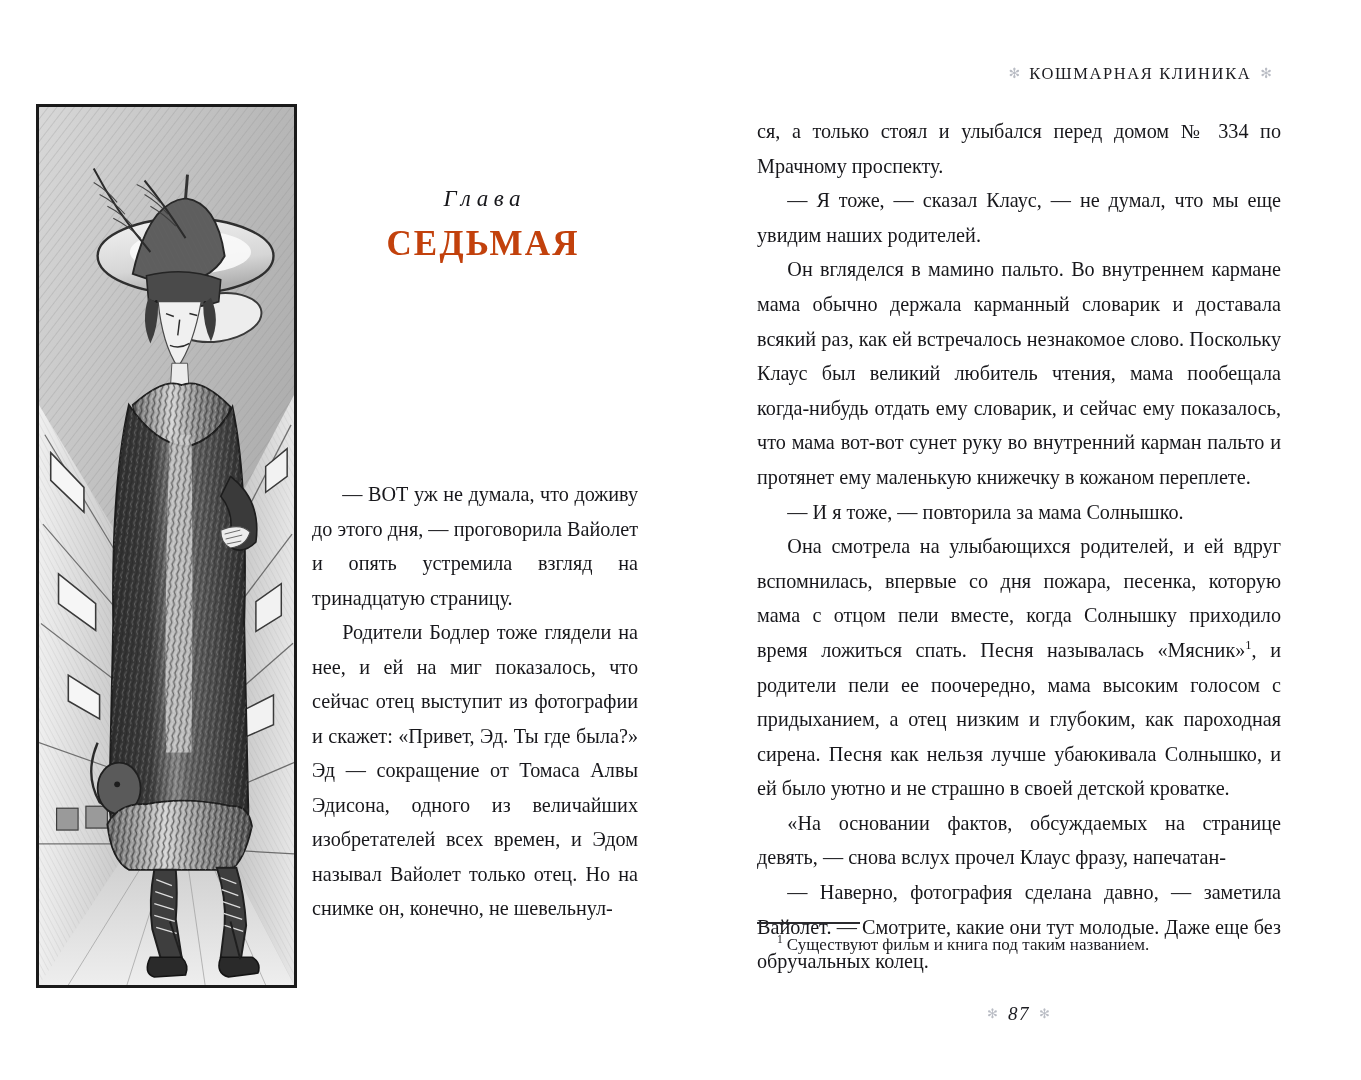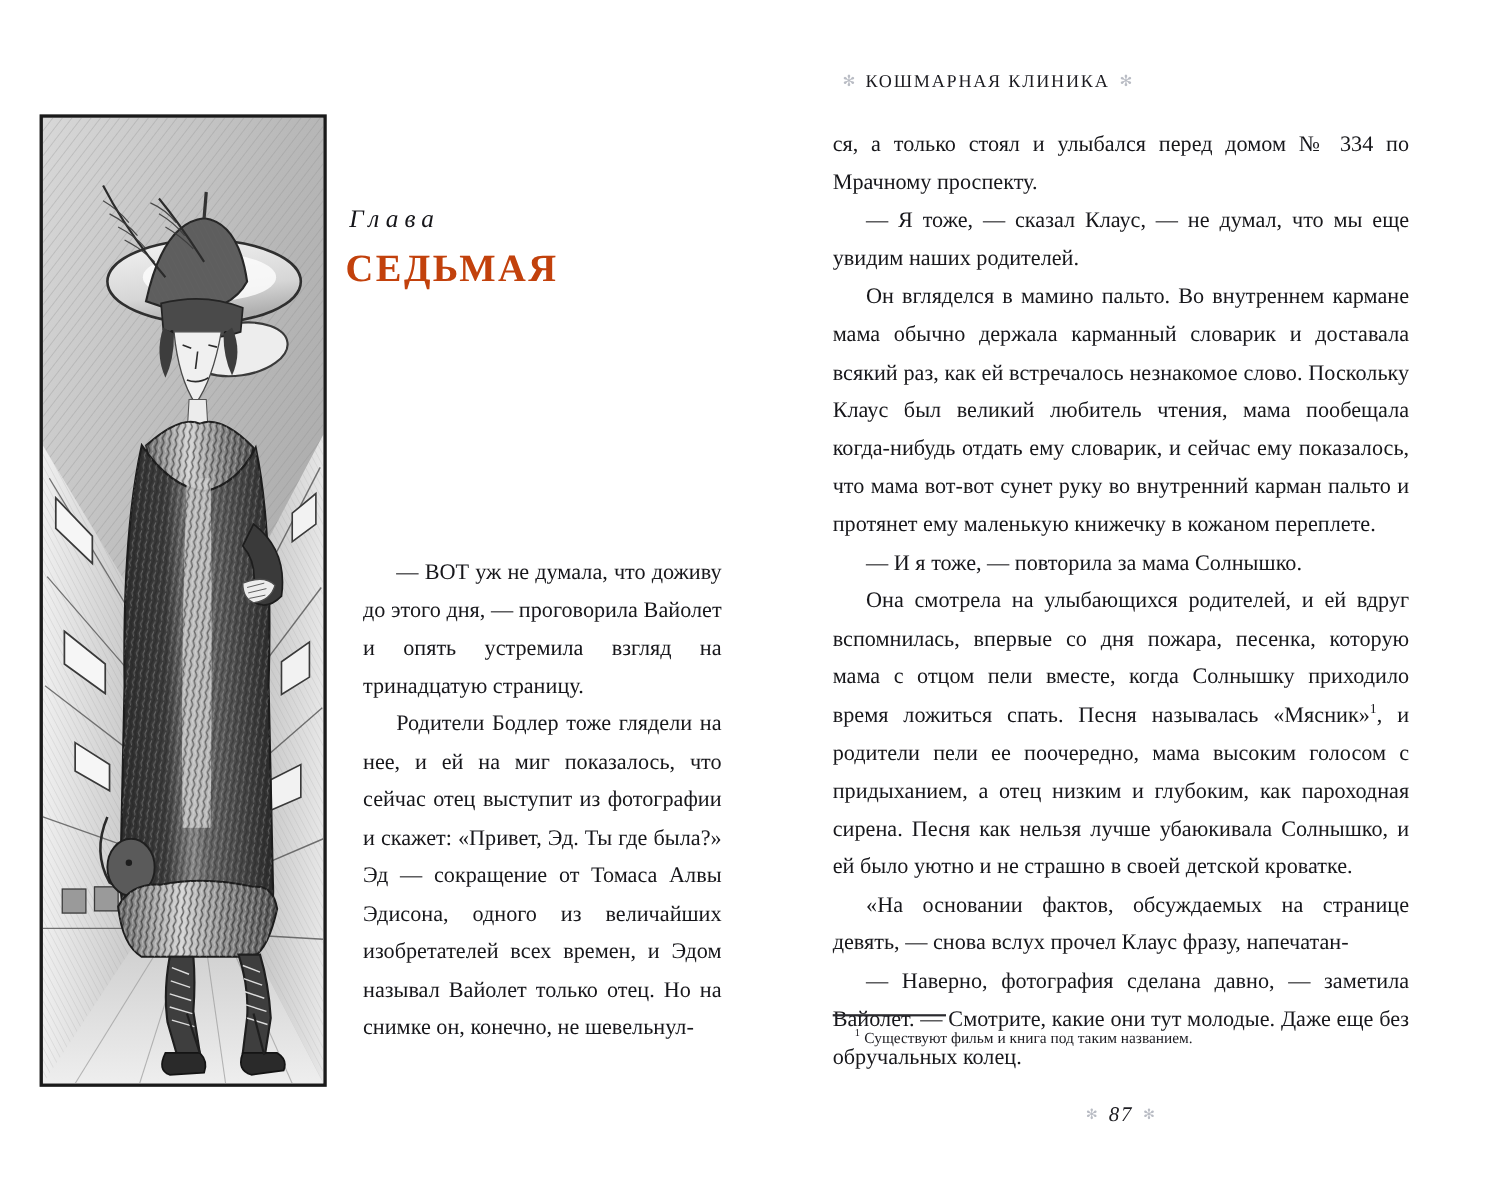--- a/index.html
+++ b/index.html
@@ -42,41 +42,42 @@
     width: 100%;
     height: 100%;
   }
 
   
   .running-head {
     position: absolute;
     left: 757px;
     top: 64px;
     width: 524px;
-    text-align: left;
+    text-align: right;
     font-size: 16.5px;
     letter-spacing: 1.6px;
     color: #1b1b20;
     white-space: nowrap;
   }
   .running-head .star {
     color: #b9bcc4;
     font-size: 14px;
     letter-spacing: 0;
     vertical-align: 1px;
     padding: 0 9px;
   }
   .running-head .rh-text { font-variant: normal; }
 
   
   .chapter-head {
     position: absolute;
     left: 312px;
     top: 186px;
     width: 340px;
+    text-align: center;
   }
   .chapter-word {
     font-style: italic;
     font-size: 23px;
     letter-spacing: 5.5px;
     text-indent: 5.5px;
     color: #16161a;
     line-height: 1.1;
   }
   .chapter-number {
@@ -97,25 +98,24 @@
     hyphens: none;
     color: #17171b;
   }
   .col p {
     margin: 0;
     text-indent: 1.5em;
   }
 
   .col-left {
     left: 312px;
-    top: 503px;
+    top: 477px;
     width: 326px;
     font-size: 20.2px;
     line-height: 34.5px;
-    margin-left: 18px;
   }
 
   .col-right {
     left: 757px;
     top: 114px;
     width: 524px;
     font-size: 20.2px;
     line-height: 34.6px;
   }
   .col-right p.cont { text-indent: 0; }
@@ -133,21 +133,21 @@
     top: 922px;
     width: 524px;
   }
   .footnote-rule {
     width: 103px;
     height: 2px;
     background: #2a2a2e;
     margin-bottom: 11px;
   }
   .footnote-text {
-    font-size: 14px;
+    font-size: 17px;
     line-height: 20px;
     color: #1b1b20;
     padding-left: 20px;
   }
   .footnote-text sup {
     font-size: 0.68em;
     vertical-align: super;
     line-height: 0;
     margin-right: 4px;
   }

